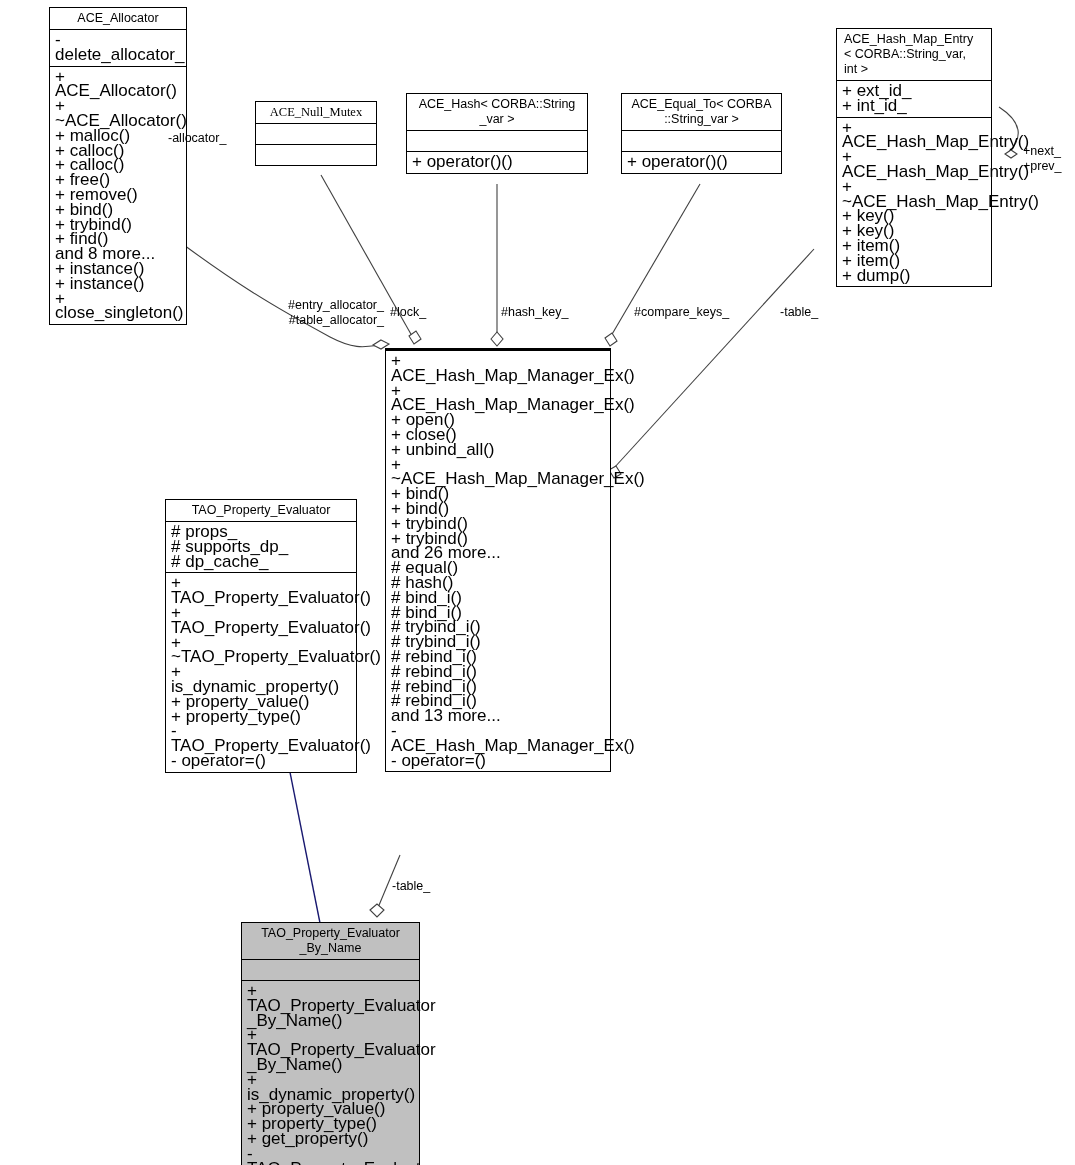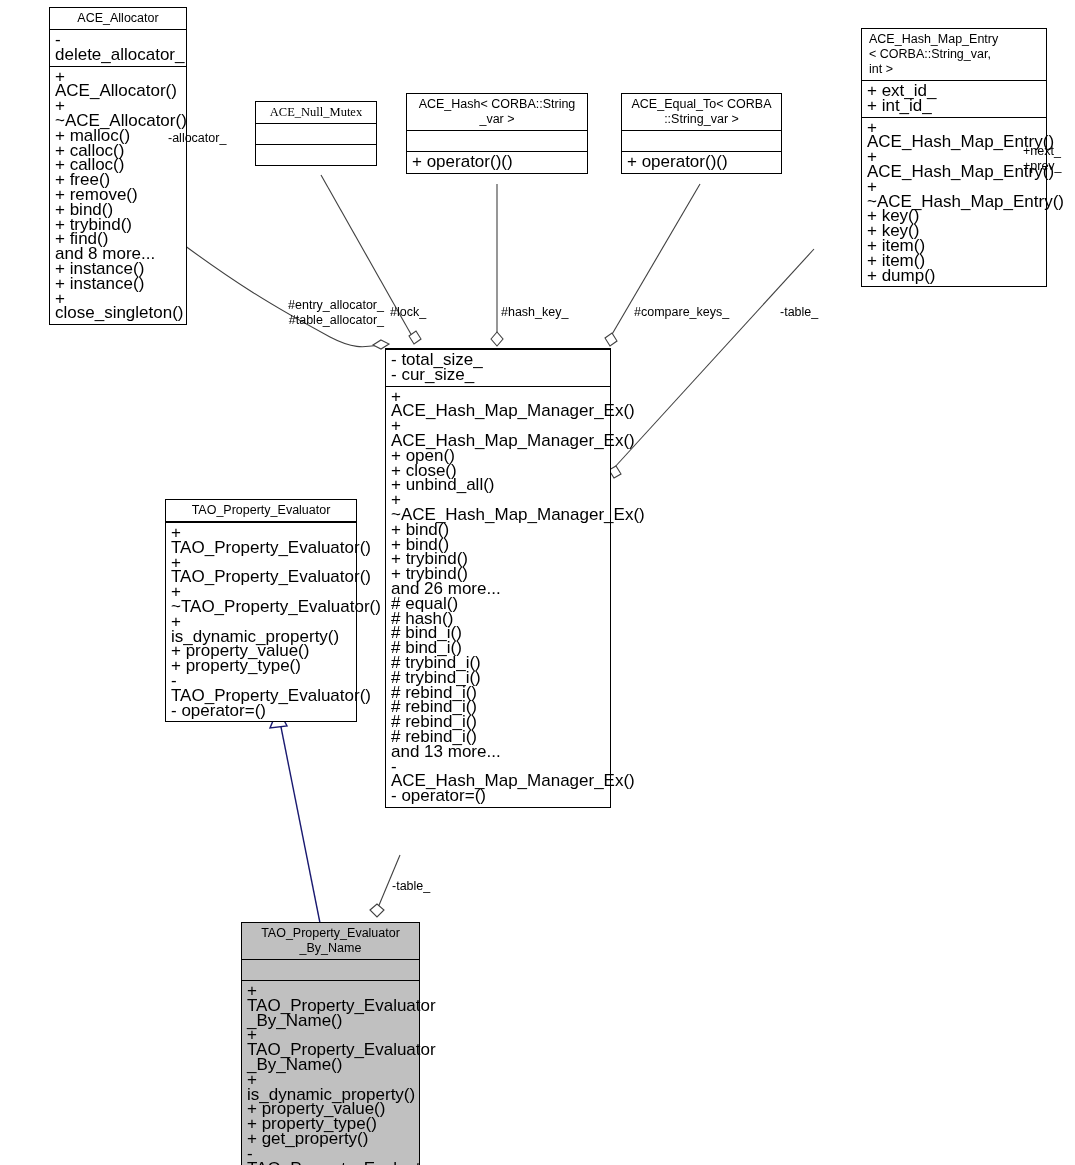--- a/index.html
+++ b/index.html
@@ -148,42 +148,40 @@
 
   <div class="uml-box" style="left:621px; top:93px; width:161px;">
     <div class="uml-title">ACE_Equal_To&lt; CORBA
 ::String_var &gt;</div>
     <div class="uml-sep"></div>
     <div class="uml-attrs uml-empty"></div>
     <div class="uml-sep"></div>
     <div class="uml-ops">+ operator()()</div>
   </div>
 
-  <div class="uml-box" style="left:861px; top:28px; width:186px;">
+  <div class="uml-box" style="left:836px; top:28px; width:156px;">
     <div class="uml-title" style="text-align:left; padding-left:7px;">ACE_Hash_Map_Entry
 &lt; CORBA::String_var,
            int &gt;</div>
     <div class="uml-sep"></div>
     <div class="uml-attrs">+ ext_id_
 + int_id_</div>
     <div class="uml-sep"></div>
     <div class="uml-ops">+ ACE_Hash_Map_Entry()
 + ACE_Hash_Map_Entry()
 + ~ACE_Hash_Map_Entry()
 + key()
 + key()
 + item()
 + item()
 + dump()</div>
   </div>
 
   <div class="uml-box" style="left:385px; top:348px; width:226px;">
     <div class="uml-sep"></div>
-    <div class="uml-attrs">- total_size_
-- cur_size_</div>
     <div class="uml-sep"></div>
     <div class="uml-ops">+ ACE_Hash_Map_Manager_Ex()
 + ACE_Hash_Map_Manager_Ex()
 + open()
 + close()
 + unbind_all()
 + ~ACE_Hash_Map_Manager_Ex()
 + bind()
 + bind()
 + trybind()
@@ -200,20 +198,23 @@
 # rebind_i()
 # rebind_i()
 and 13 more...
 - ACE_Hash_Map_Manager_Ex()
 - operator=()</div>
   </div>
 
   <div class="uml-box" style="left:165px; top:499px; width:192px;">
     <div class="uml-title">TAO_Property_Evaluator</div>
     <div class="uml-sep"></div>
+    <div class="uml-attrs"># props_
+# supports_dp_
+# dp_cache_</div>
     <div class="uml-sep"></div>
     <div class="uml-ops">+ TAO_Property_Evaluator()
 + TAO_Property_Evaluator()
 + ~TAO_Property_Evaluator()
 + is_dynamic_property()
 + property_value()
 + property_type()
 - TAO_Property_Evaluator()
 - operator=()</div>
   </div>

